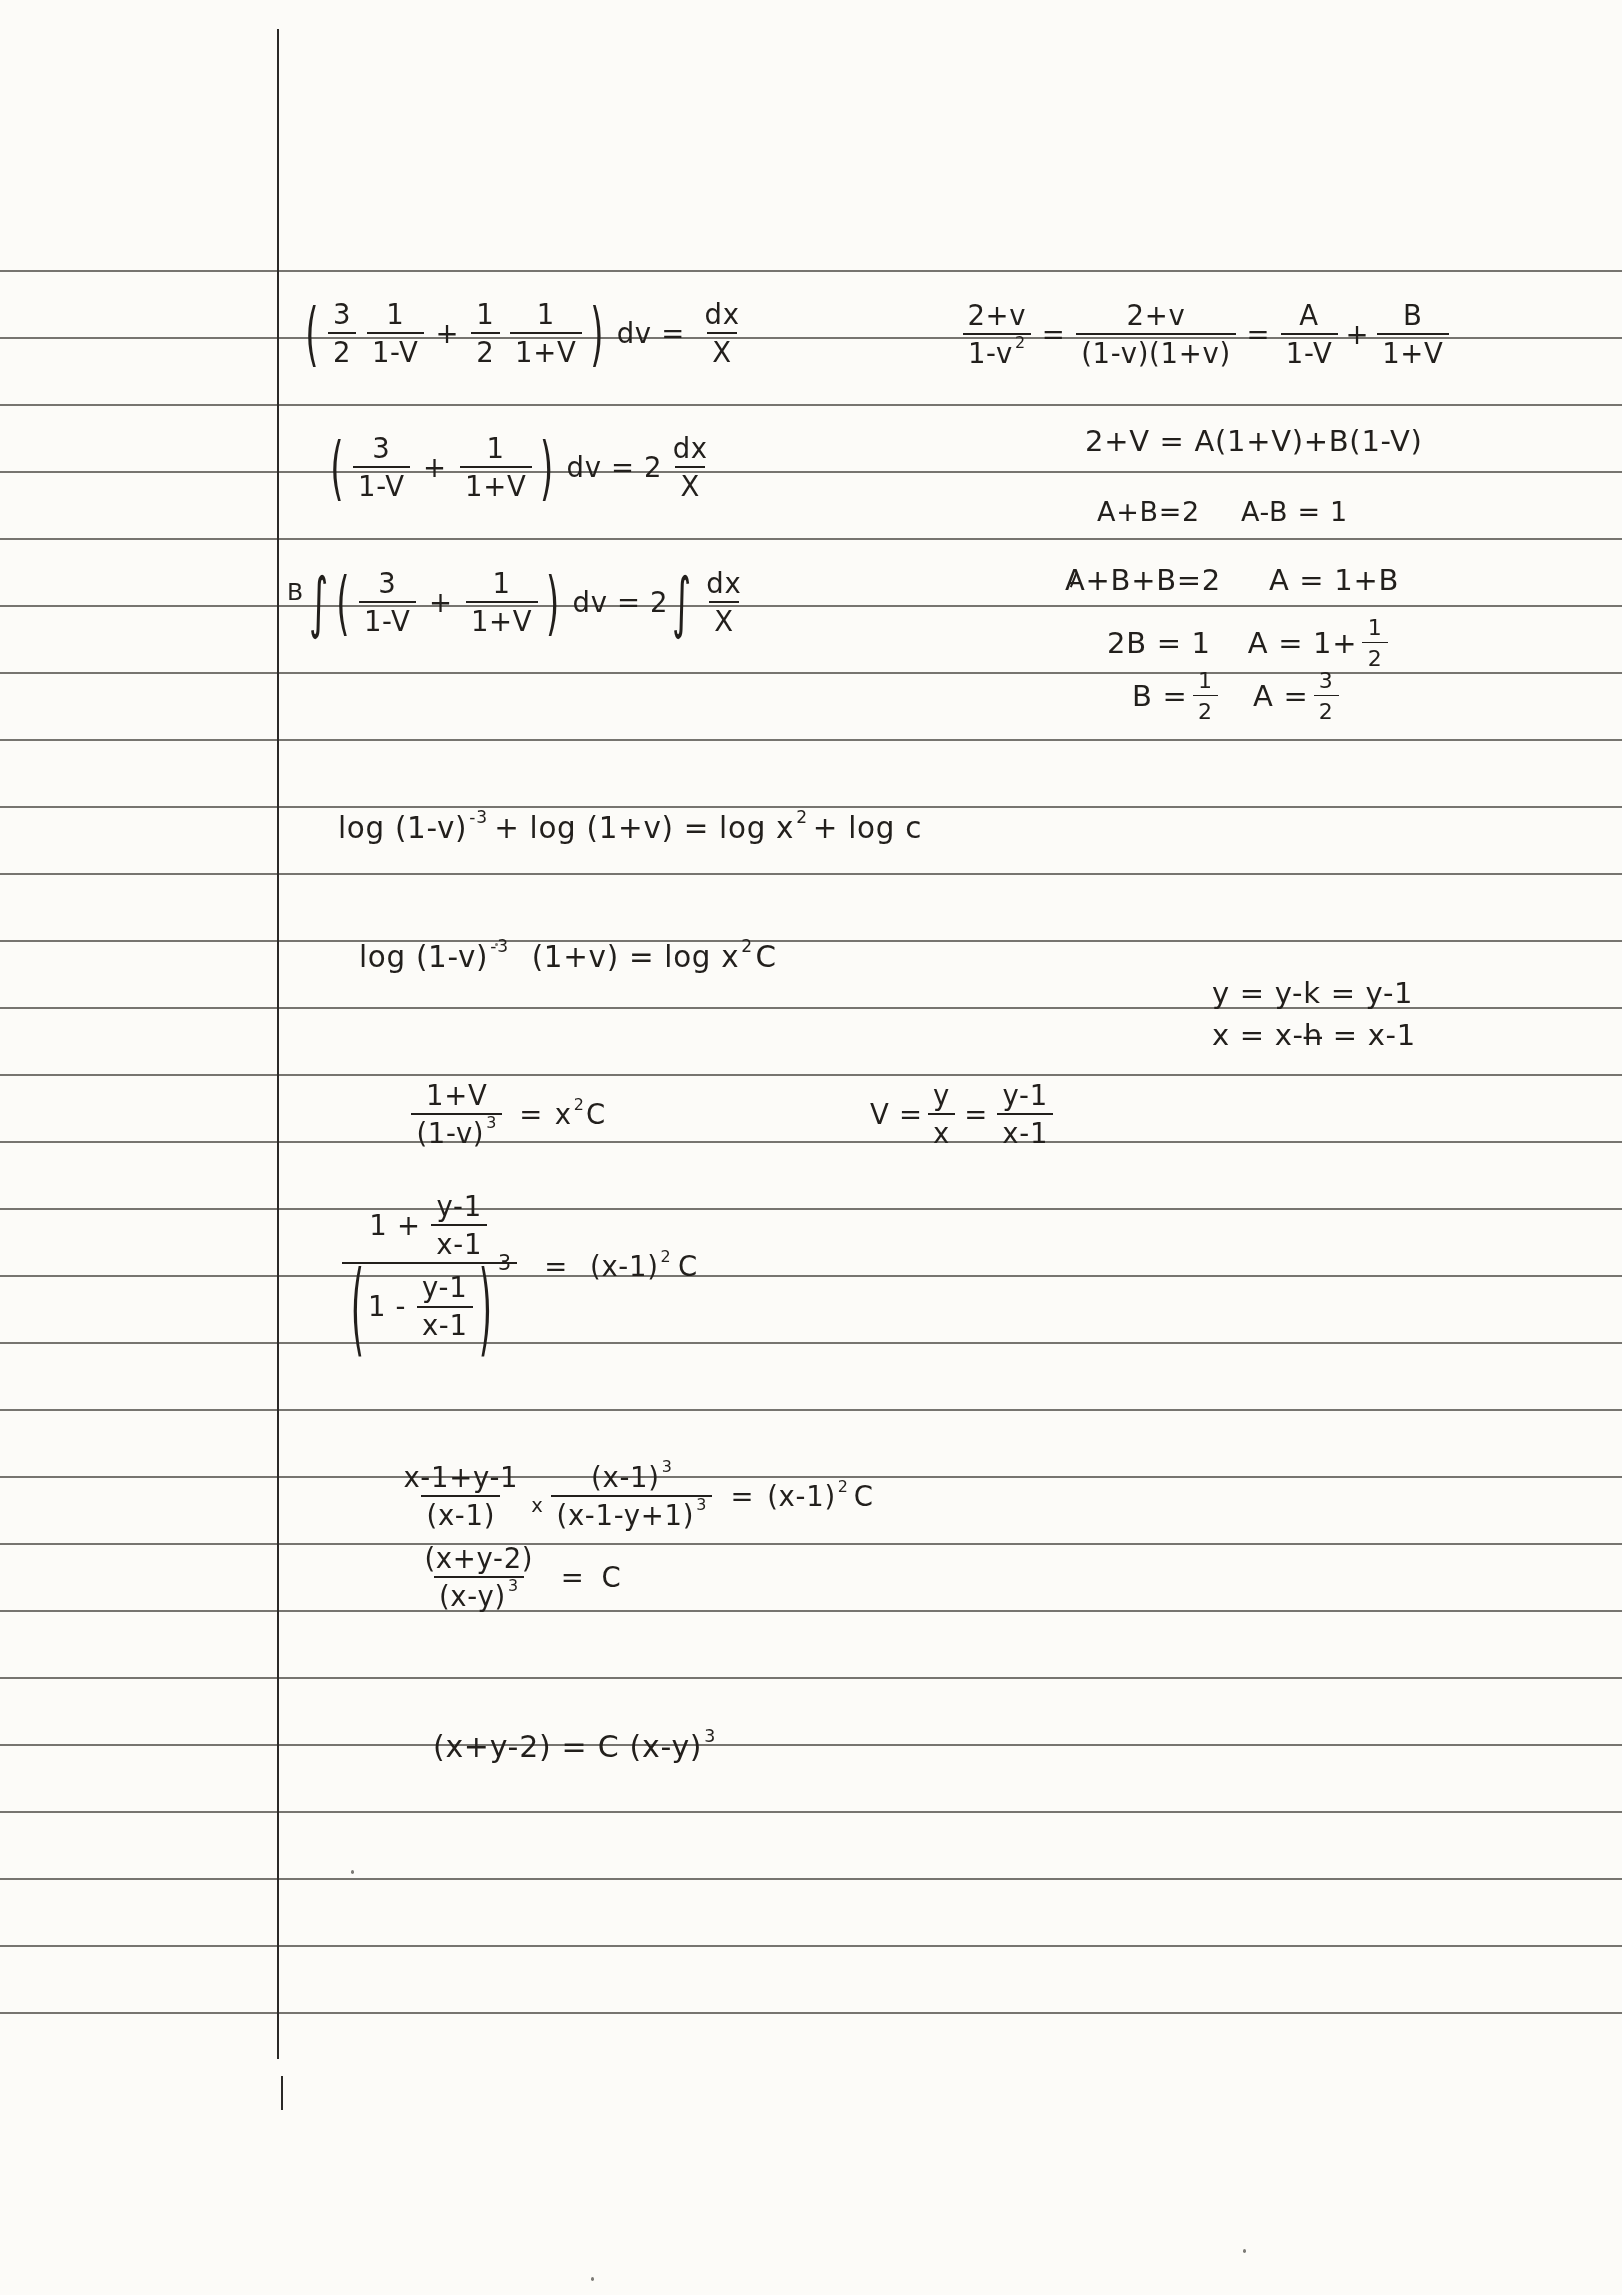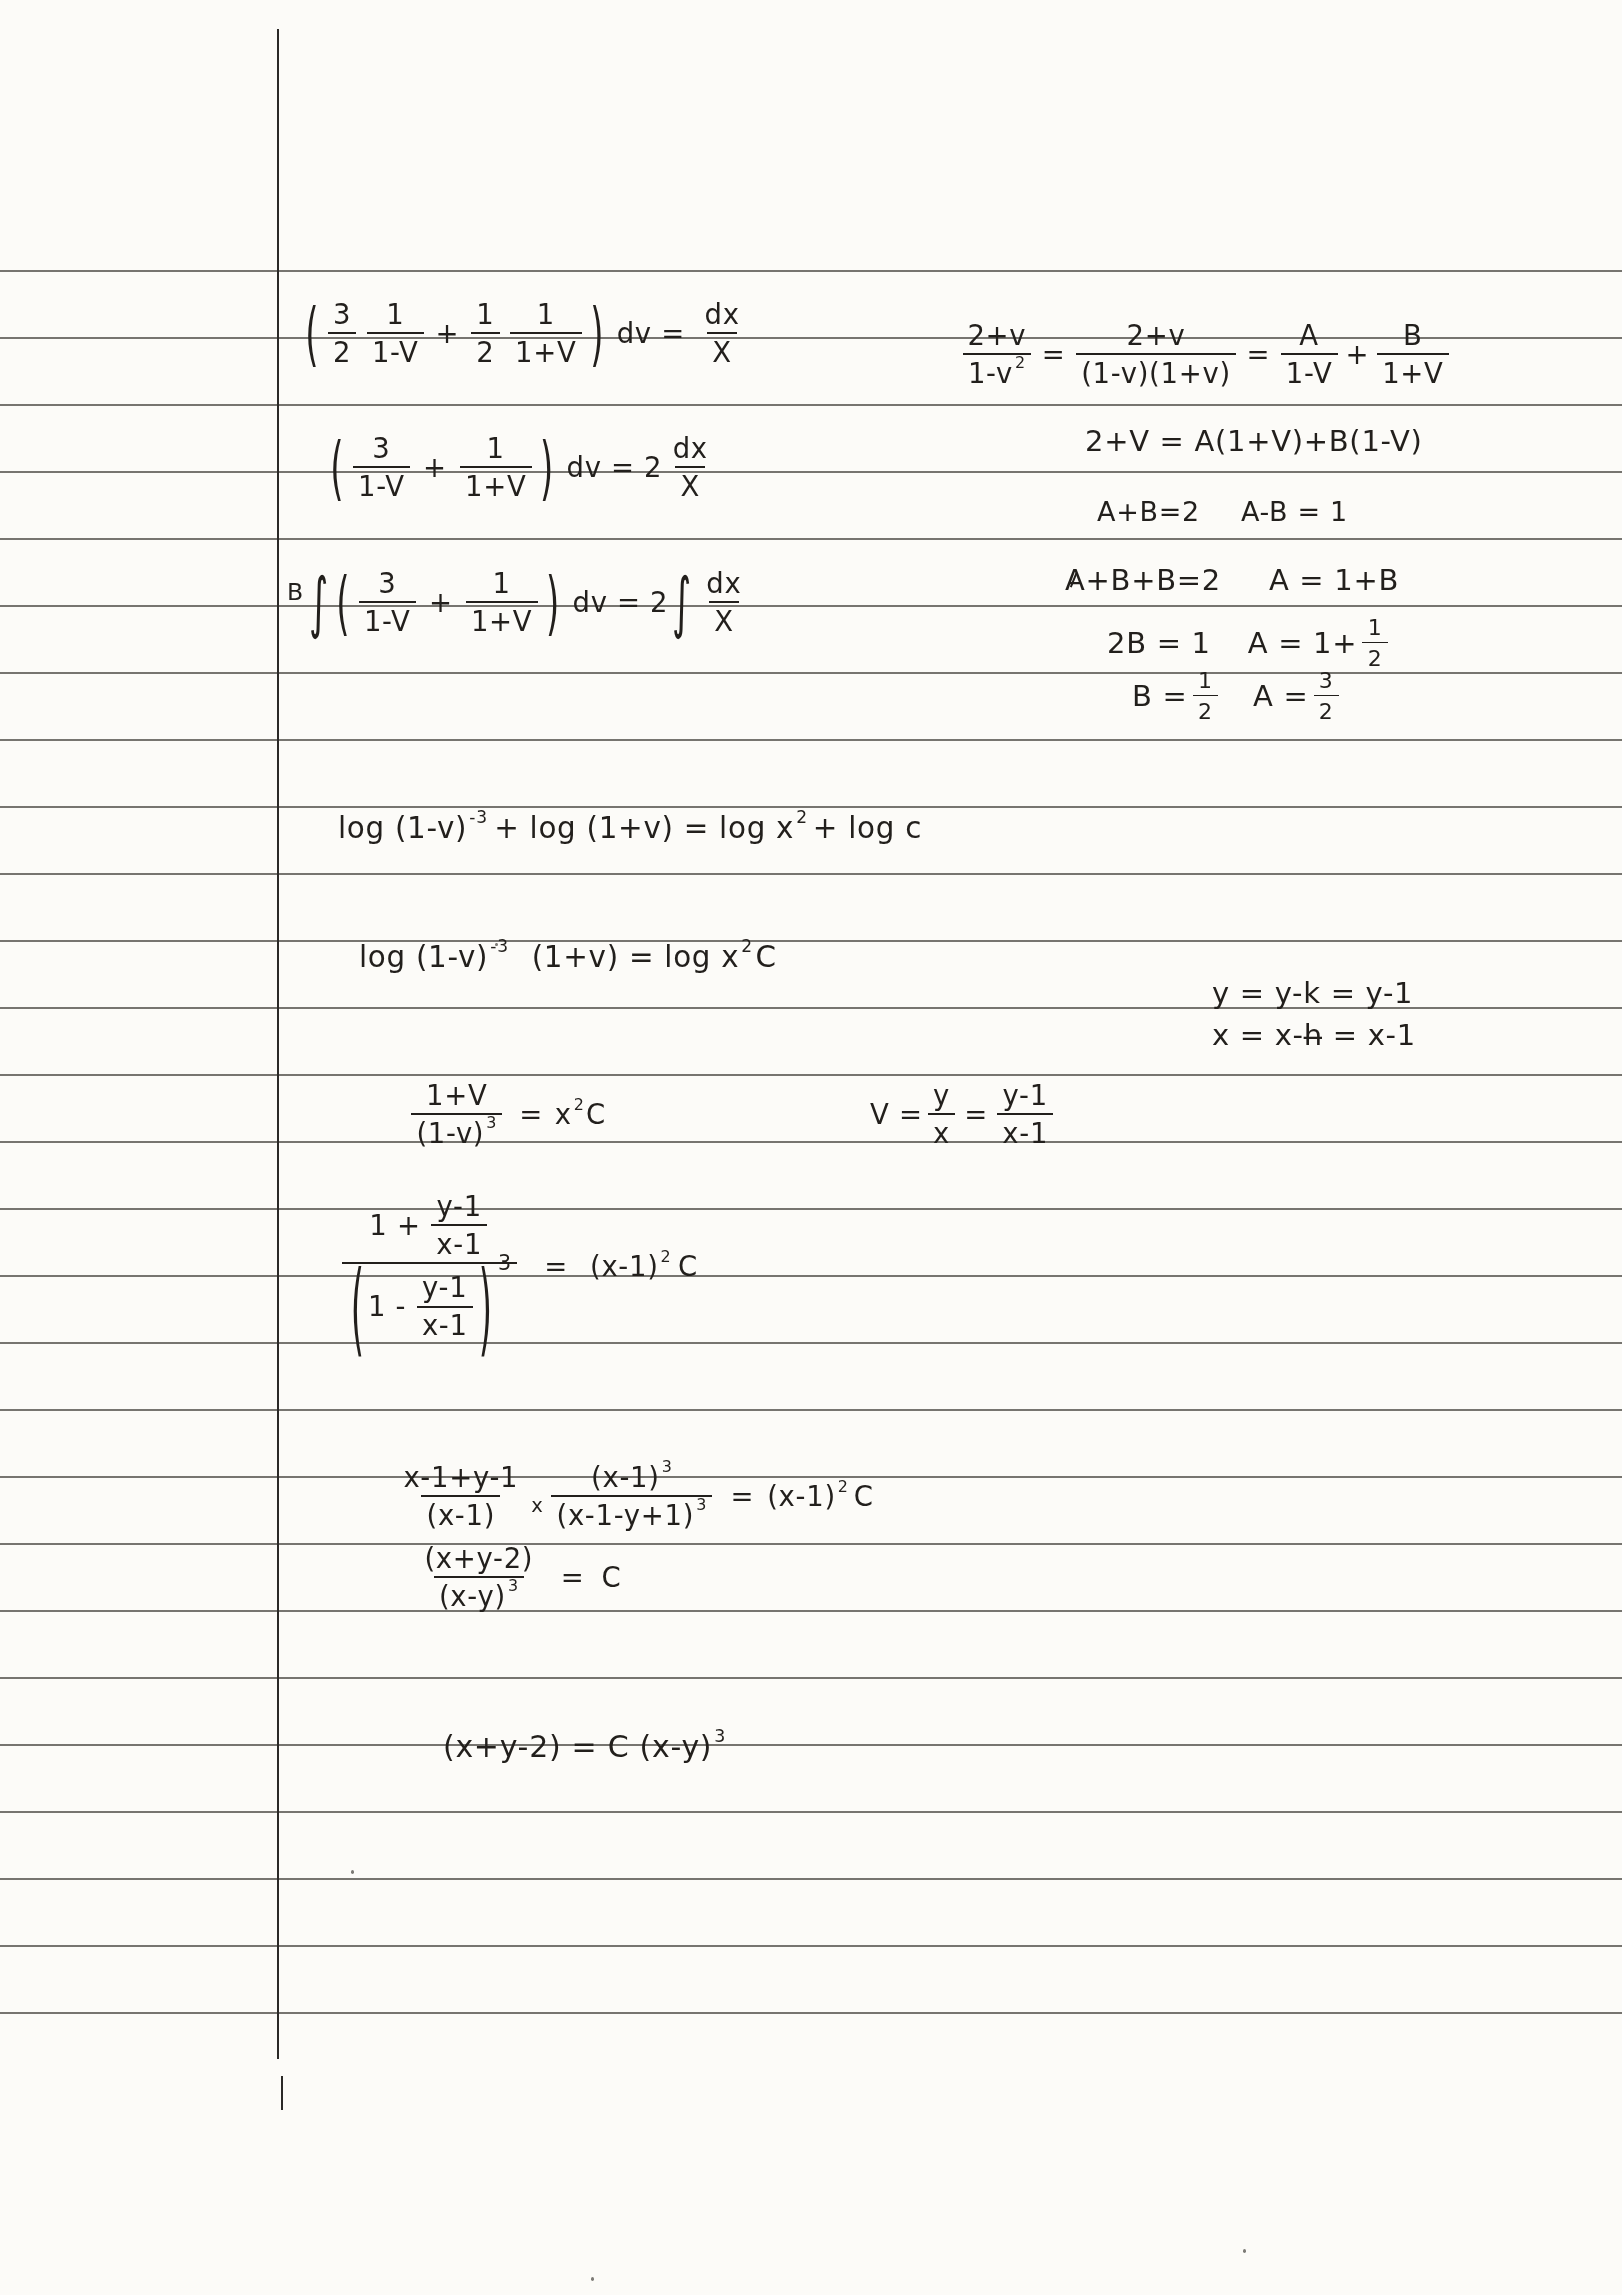--- a/index.html
+++ b/index.html
@@ -84,21 +84,21 @@
       <span class="dn">1+V</span>
     </span>
     <span class="bp">)</span>
     <span class="tok" style="margin:0 9.2px;">dv =</span>
     <span class="fr">
       <span class="nm">dx</span>
       <span class="dn">X</span>
     </span>
   </div>
 
-  <div class="eq" style="left:957px;top:301px;margin-top:20px;">
+  <div class="eq" style="left:957px;top:301px;">
     <span class="fr">
       <span class="nm">2+v</span>
       <span class="dn">
           <span class="tok">1-v</span>
           <span class="sup">2</span>
         </span>
     </span>
     <span class="tok" style="margin:0 5.2px;">=</span>
     <span class="fr">
       <span class="nm">2+v</span>
@@ -298,18 +298,18 @@
       <span class="nm">(x+y-2)</span>
       <span class="dn">
           <span class="tok">(x-y)</span>
           <span class="sup">3</span>
         </span>
     </span>
     <span class="tok" style="margin:0 17px;">=</span>
     <span class="tok">C</span>
   </div>
 
-  <div class="eq" style="left:443px;top:1729px;font-size:30px;text-align:center;">
+  <div class="eq" style="left:433px;top:1729px;font-size:30px;text-align:center;">
     <span class="tok">(x+y-2) = C (x-y)</span>
     <span class="sup">3</span>
   </div>
 </div>
 
 
 </body></html>

